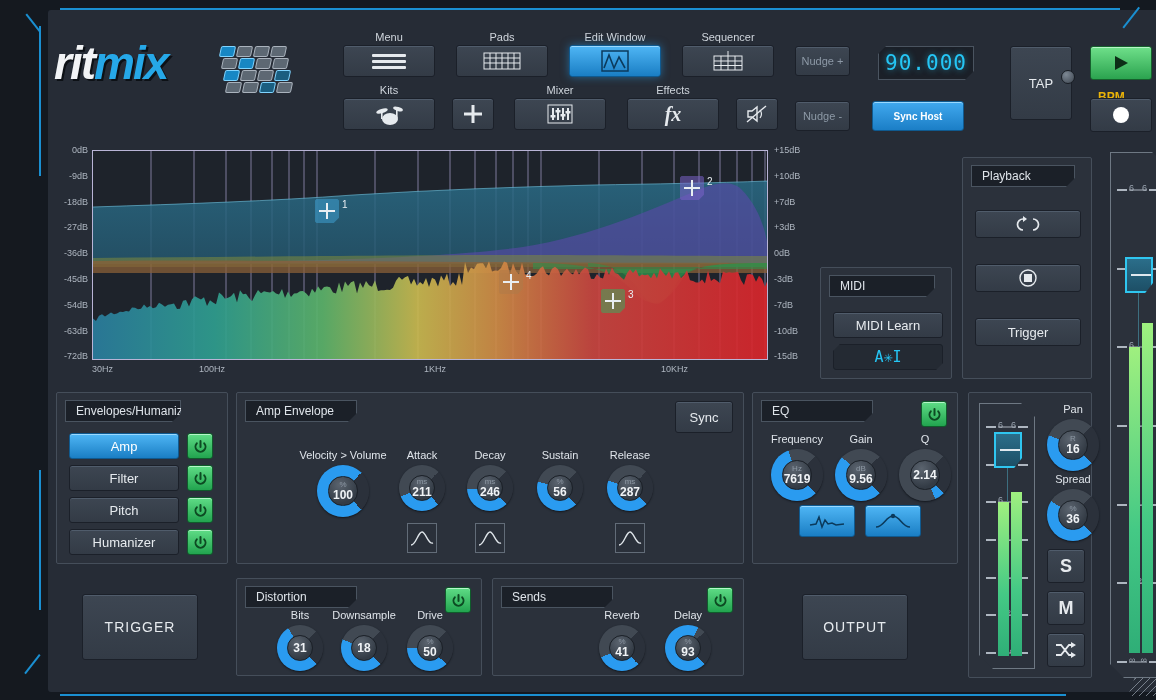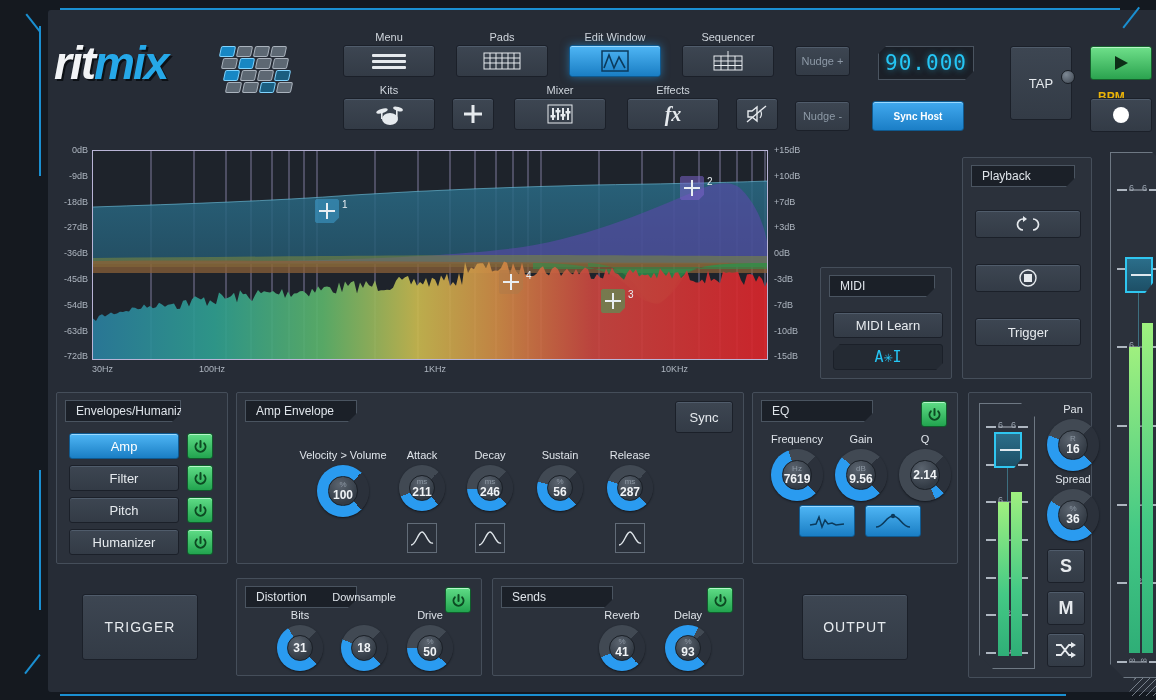--- a/index.html
+++ b/index.html
@@ -653,21 +653,21 @@
         </div>
         <div class="klabel" style="left: 18px; top: 30px; width: 90px;">Bits</div>
         <div class="knob" style="left: 104px; top: 46px; --deg: 156.6deg; --fill: #2a9bf0;">
           <div class="ring"></div>
           <div class="gap"></div>
     <div class="cap">
 
       <span class="val">18</span>
     </div>
         </div>
-        <div class="klabel" style="left: 82px; top: 12px; width: 90px; text-align: center;">Downsample</div>
+        <div class="klabel" style="left: 82px; top: 30px; width: 90px; text-align: center;">Downsample</div>
         <div class="knob" style="left: 170px; top: 46px; --deg: 135deg; --fill: #2a9bf0;">
           <div class="ring"></div>
           <div class="gap"></div>
     <div class="cap">
       <span class="unit">%</span>
       <span class="val">50</span>
     </div>
         </div>
         <div class="klabel" style="left: 148px; top: 30px; width: 90px;">Drive</div>
       </div>

